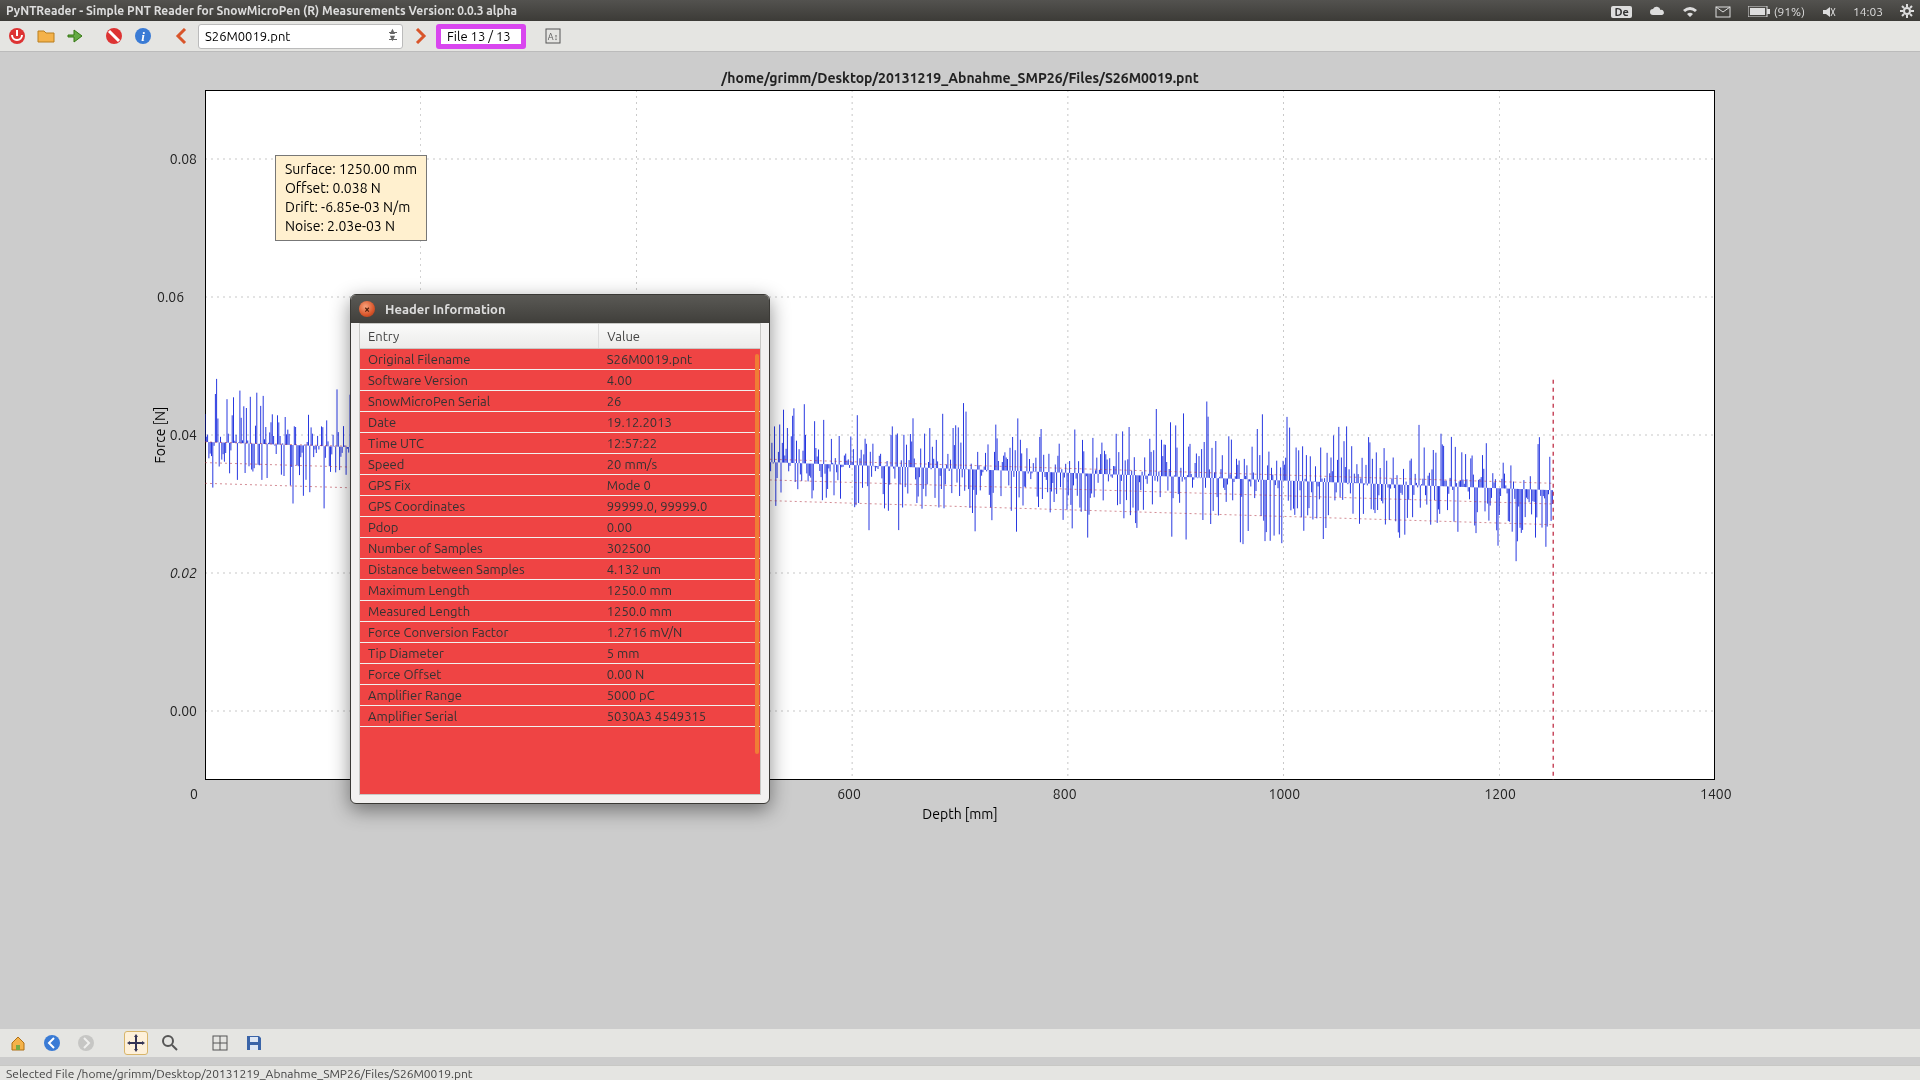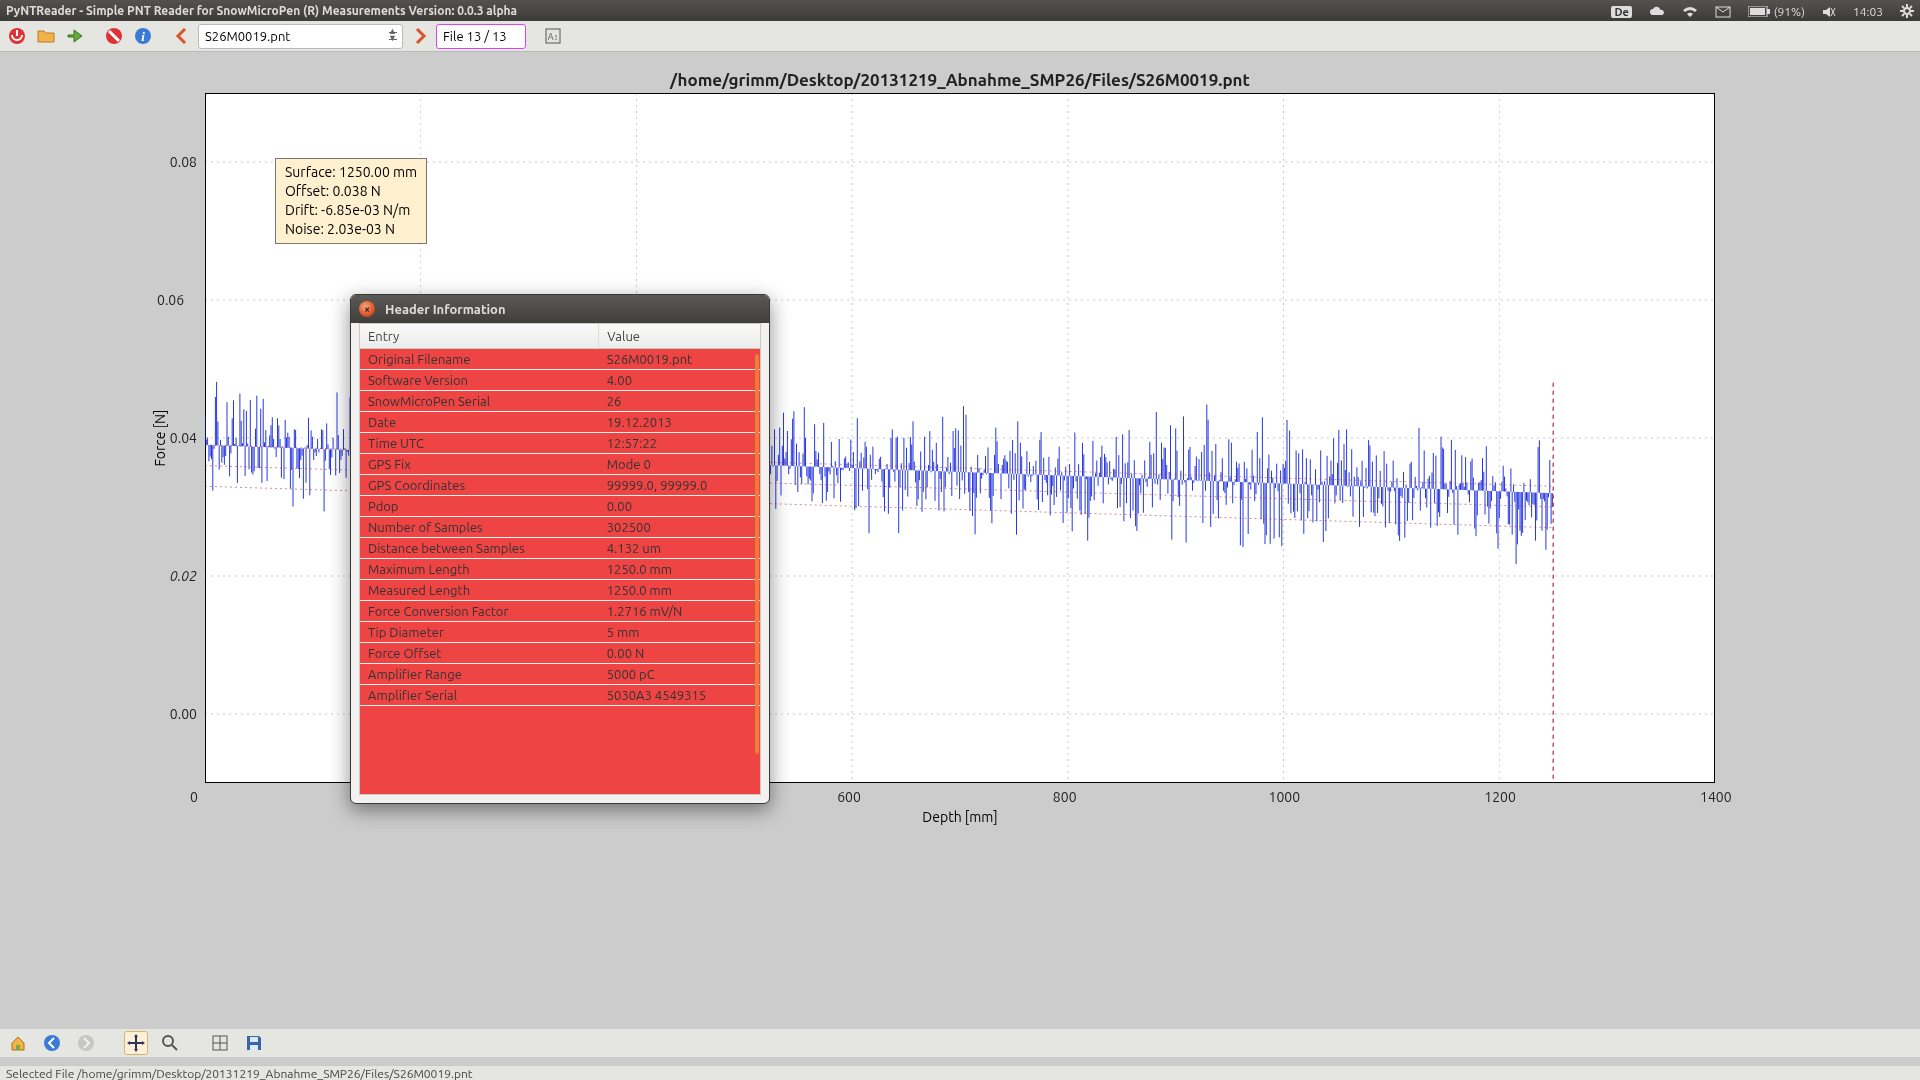--- a/index.html
+++ b/index.html
@@ -14,26 +14,26 @@
 
   
   .toolbar { position:absolute; top:21px; left:0; right:0; height:31px; background:#e5e5e2; border-bottom:1px solid #bbb; display:flex; align-items:center; padding:0 4px; gap:4px; }
   .tbtn { width:25px; height:25px; display:inline-flex; align-items:center; justify-content:center; border:1px solid transparent; border-radius:3px; cursor:pointer; }
   .sep { width:6px; }
   .combo { position:relative; width:205px; height:25px; background:#fff; border:1px solid #bbb; border-radius:3px; display:flex; align-items:center; padding:0 18px 0 6px; font-size:13px; }
   .combo::after { content:""; position:absolute; right:5px; top:4px; width:8px; height:14px; background:
      linear-gradient(#666,#666) center 3px/8px 1px no-repeat,
      linear-gradient(#666,#666) center 10px/8px 1px no-repeat; }
   .combo .caret { position:absolute; right:5px; top:3px; font-size:9px; line-height:7px; color:#666;}
-  .fileidx { height:25px; min-width:90px; background:#fff; border:1px solid #d946ef; border-radius:3px; display:flex; align-items:center; padding:0 6px; font-size:13px; }
+  .fileidx { height:25px; min-width:90px; background:#fff; border:5px solid #d946ef; border-radius:3px; display:flex; align-items:center; padding:0 6px; font-size:13px; }
 
   
   .canvas { position:absolute; top:52px; bottom:51px; left:0; right:0; background:#cccccc; }
 
-  .plot-title { text-align:center; font-size:17px; font-weight:bold; color:#222; padding-top:18px; padding-bottom:4px;}
+  .plot-title { text-align:center; font-size:14px; font-weight:bold; color:#222; padding-top:18px; padding-bottom:4px;}
 
   .plot-wrap { position:relative; margin:0 auto; width:1510px; height:690px; }
   .plot-bg { position:absolute; inset:0; background:#fff; border:1px solid #000; }
   
   .grid line.h { stroke:#000; stroke-width:0.5; stroke-dasharray:2 4; opacity:0.45;}
   .grid line.v { stroke:#000; stroke-width:0.5; stroke-dasharray:2 4; opacity:0.45;}
 
   .ylabel-container { position:absolute; left:-55px; top:0; bottom:0; width:20px; display:flex; align-items:center; justify-content:center;}
   .ylabel { transform:rotate(-90deg); font-size:14px; white-space:nowrap;}
   .xlabel { position:absolute; left:0; right:0; bottom:-42px; text-align:center; font-size:14px;}
@@ -269,20 +269,24 @@
           </tr>
           <tr>
             <td>Date</td>
             <td>19.12.2013</td>
           </tr>
           <tr>
             <td>Time UTC</td>
             <td>12:57:22</td>
           </tr>
           <tr>
+            <td>Speed</td>
+            <td>20 mm/s</td>
+          </tr>
+          <tr>
             <td>GPS Fix</td>
             <td>Mode 0</td>
           </tr>
           <tr>
             <td>GPS Coordinates</td>
             <td>99999.0, 99999.0</td>
           </tr>
           <tr>
             <td>Pdop</td>
             <td>0.00</td>

